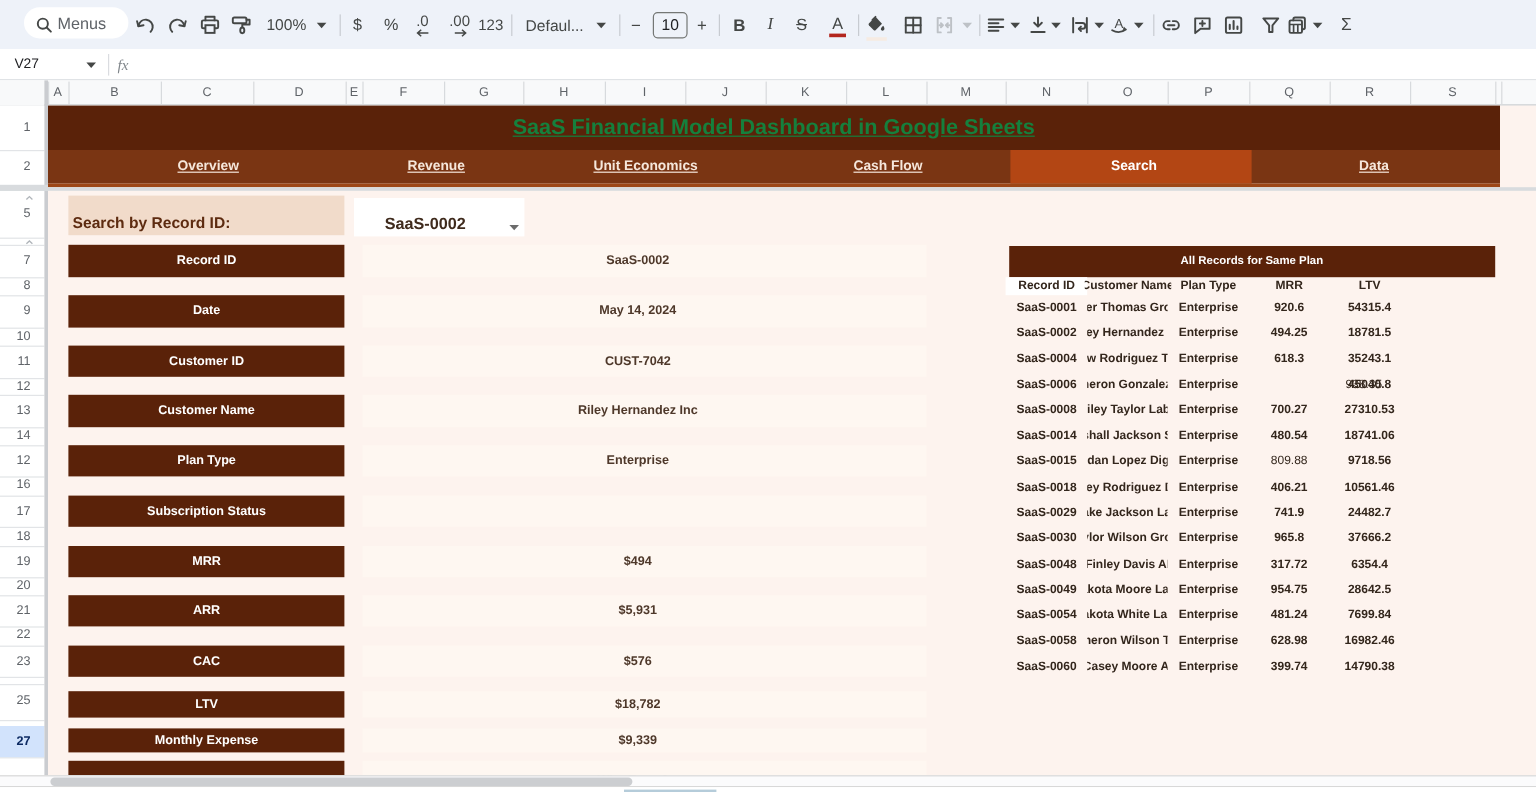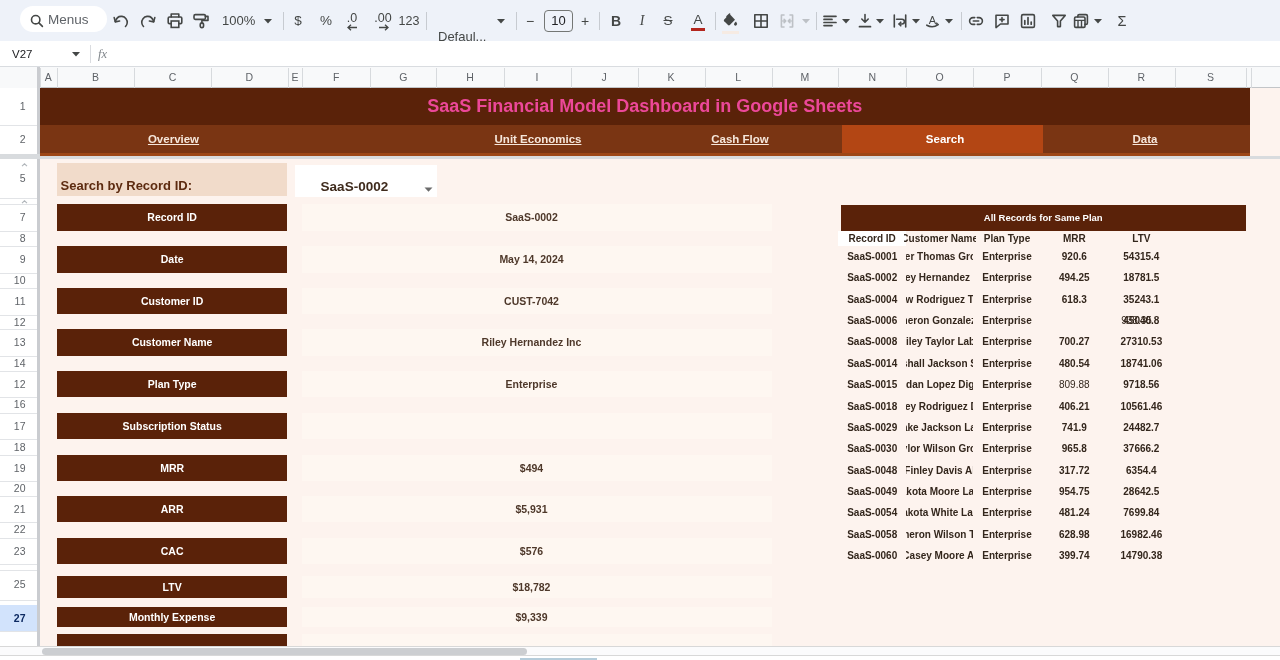--- a/index.html
+++ b/index.html
@@ -41,21 +41,21 @@
 <div style="position:absolute;left:342px;top:7px;width:20px;height:22px;font-size:12.5px;color:#444746;font-weight:400;text-align:center;line-height:22px;white-space:nowrap;overflow:hidden;">.0</div>
 <svg style="left:347px;top:24px" width="11" height="7" viewBox="0 0 11 7">
       <path d="M4 0.8 L1 3.5 L4 6.2 M1 3.5 H10" fill="none" stroke="#444746" stroke-width="1.3"></path>
     </svg>
 <div style="position:absolute;left:370px;top:7px;width:26px;height:22px;font-size:12.5px;color:#444746;font-weight:400;text-align:center;line-height:22px;white-space:nowrap;overflow:hidden;">.00</div>
 <svg style="left:378px;top:24px" width="11" height="7" viewBox="0 0 11 7">
       <path d="M7 0.8 L10 3.5 L7 6.2 M10 3.5 H1" fill="none" stroke="#444746" stroke-width="1.3"></path>
     </svg>
 <div style="position:absolute;left:396px;top:9px;width:26px;height:24px;font-size:12.5px;color:#444746;font-weight:400;text-align:center;line-height:24px;white-space:nowrap;overflow:hidden;">123</div>
 <div style="position:absolute;left:426px;top:12px;width:1px;height:18px;background:#c7cbd1;"></div>
-<div style="position:absolute;left:438px;top:25px;width:55px;height:24px;font-size:13px;color:#444746;font-weight:400;text-align:left;line-height:24px;white-space:nowrap;overflow:hidden;">Defaul...</div>
+<div style="position:absolute;left:438px;top:10px;width:55px;height:24px;font-size:13px;color:#444746;font-weight:400;text-align:left;line-height:24px;white-space:nowrap;overflow:hidden;">Defaul...</div>
 <svg style="left:497px;top:19px" width="8" height="5" viewBox="0 0 8 5">
       <path d="M0 0 L8 0 L4 4.6 Z" fill="#444746"></path>
     </svg>
 <div style="position:absolute;left:516px;top:12px;width:1px;height:18px;background:#c7cbd1;"></div>
 <div style="position:absolute;left:522px;top:9px;width:16px;height:24px;font-size:14px;color:#444746;font-weight:400;text-align:center;line-height:24px;white-space:nowrap;overflow:hidden;">−</div>
 <div style="position:absolute;left:544px;top:10px;width:29px;height:22px;border:1.5px solid #747775;border-radius:4px;"></div>
 <div style="position:absolute;left:544px;top:10px;width:29px;height:21px;font-size:13px;color:#202124;font-weight:400;text-align:center;line-height:21px;white-space:nowrap;overflow:hidden;">10</div>
 <div style="position:absolute;left:577px;top:9px;width:16px;height:24px;font-size:14px;color:#444746;font-weight:400;text-align:center;line-height:24px;white-space:nowrap;overflow:hidden;">+</div>
 <div style="position:absolute;left:599px;top:12px;width:1px;height:18px;background:#c7cbd1;"></div>
 <div style="position:absolute;left:608px;top:9px;width:16px;height:24px;font-size:14px;color:#444746;font-weight:700;text-align:center;line-height:24px;white-space:nowrap;overflow:hidden;">B</div>
@@ -236,24 +236,25 @@
 <div style="position:absolute;left:0px;top:604.5px;width:25.5px;height:26.0px;font-size:10.5px;color:#0d2a62;font-weight:700;text-align:right;line-height:26.0px;white-space:nowrap;overflow:hidden;">27</div>
 <svg style="left:20.5px;top:163px" width="7" height="4" viewBox="0 0 7 4">
       <path d="M1 3.2 L3.5 0.8 L6 3.2" fill="none" stroke="#b0b5ba" stroke-width="1.1"></path>
     </svg>
 <svg style="left:20.5px;top:200px" width="7" height="4" viewBox="0 0 7 4">
       <path d="M1 3.2 L3.5 0.8 L6 3.2" fill="none" stroke="#b0b5ba" stroke-width="1.1"></path>
     </svg>
 <div style="position:absolute;left:36.5px;top:67px;width:3px;height:580px;background:#caccd0;"></div>
 <div style="position:absolute;left:39.5px;top:87.5px;width:1240.5px;height:558.5px;background:#fdf3ee;"></div>
 <div style="position:absolute;left:39.5px;top:87.5px;width:1210.5px;height:37.2px;background:#5a2209;"></div>
-<div style="position:absolute;left:39.5px;top:87.5px;width:1210.5px;height:37.2px;font-size:18px;color:#ec4899;font-weight:700;text-align:center;line-height:37.2px;white-space:nowrap;overflow:hidden;">SaaS Financial Model Dashboard in Google Sheets</div>
+<div style="position:absolute;left:39.5px;top:87.5px;width:1210.5px;height:37.2px;font-size:18px;color:#15803d;font-weight:700;text-align:center;line-height:37.2px;white-space:nowrap;overflow:hidden;text-decoration:underline;">SaaS Financial Model Dashboard in Google Sheets</div>
 <div style="position:absolute;left:39.5px;top:124.7px;width:1210.5px;height:28px;background:#7a3513;"></div>
 <div style="position:absolute;left:842px;top:124.7px;width:201px;height:28px;background:#b34614;"></div>
 <div style="position:absolute;left:103.5px;top:124.7px;width:140px;height:28px;font-size:11.5px;color:#f6e7db;font-weight:700;text-align:center;line-height:28px;white-space:nowrap;overflow:hidden;"><span style="text-decoration:underline">Overview</span></div>
+<div style="position:absolute;left:293.5px;top:124.7px;width:140px;height:28px;font-size:11.5px;color:#f6e7db;font-weight:700;text-align:center;line-height:28px;white-space:nowrap;overflow:hidden;"><span style="text-decoration:underline">Revenue</span></div>
 <div style="position:absolute;left:468px;top:124.7px;width:140px;height:28px;font-size:11.5px;color:#f6e7db;font-weight:700;text-align:center;line-height:28px;white-space:nowrap;overflow:hidden;"><span style="text-decoration:underline">Unit Economics</span></div>
 <div style="position:absolute;left:670px;top:124.7px;width:140px;height:28px;font-size:11.5px;color:#f6e7db;font-weight:700;text-align:center;line-height:28px;white-space:nowrap;overflow:hidden;"><span style="text-decoration:underline">Cash Flow</span></div>
 <div style="position:absolute;left:1075px;top:124.7px;width:140px;height:28px;font-size:11.5px;color:#f6e7db;font-weight:700;text-align:center;line-height:28px;white-space:nowrap;overflow:hidden;"><span style="text-decoration:underline">Data</span></div>
 <div style="position:absolute;left:875px;top:124.7px;width:140px;height:28px;font-size:11.5px;color:#ffffff;font-weight:700;text-align:center;line-height:28px;white-space:nowrap;overflow:hidden;">Search</div>
 <div style="position:absolute;left:39.5px;top:152.7px;width:1210.5px;height:3.4px;background:#9d4717;"></div>
 <div style="position:absolute;left:0px;top:156.1px;width:1280px;height:2.5px;background:#d8dbde;"></div>
 <div style="position:absolute;left:0px;top:154.2px;width:39.5px;height:4.4px;background:#d8dbde;"></div>
 <div style="position:absolute;left:56.8px;top:163.3px;width:230.7px;height:32.9px;background:#f1dbca;"></div>
 <div style="position:absolute;left:60.5px;top:170.3px;width:220px;height:32.9px;font-size:13px;color:#5d2b10;font-weight:700;text-align:left;line-height:32.9px;white-space:nowrap;overflow:hidden;">Search by Record ID:</div>
 <div style="position:absolute;left:294.9px;top:165.1px;width:141.7px;height:32.2px;background:#fff;"></div>

